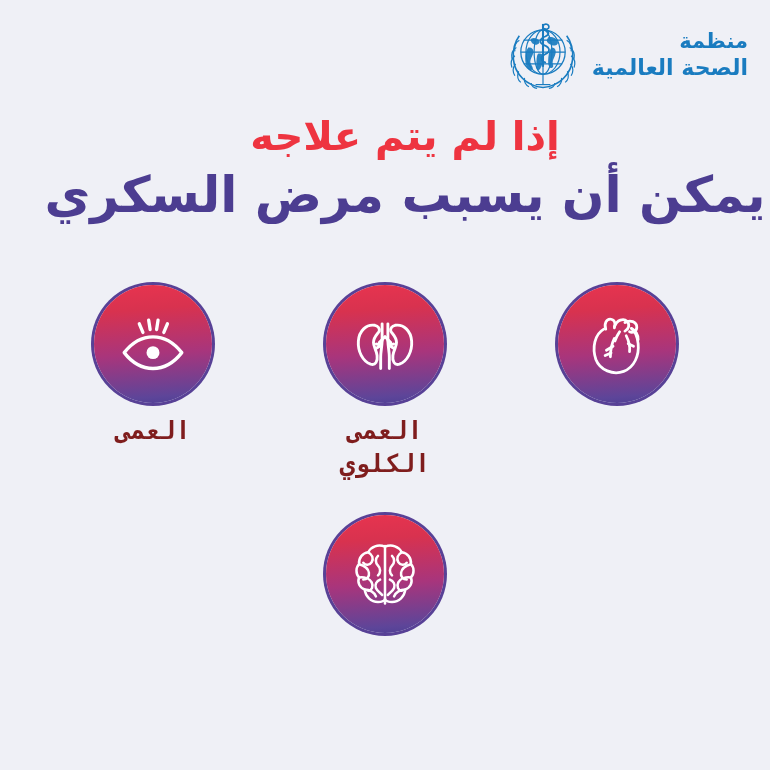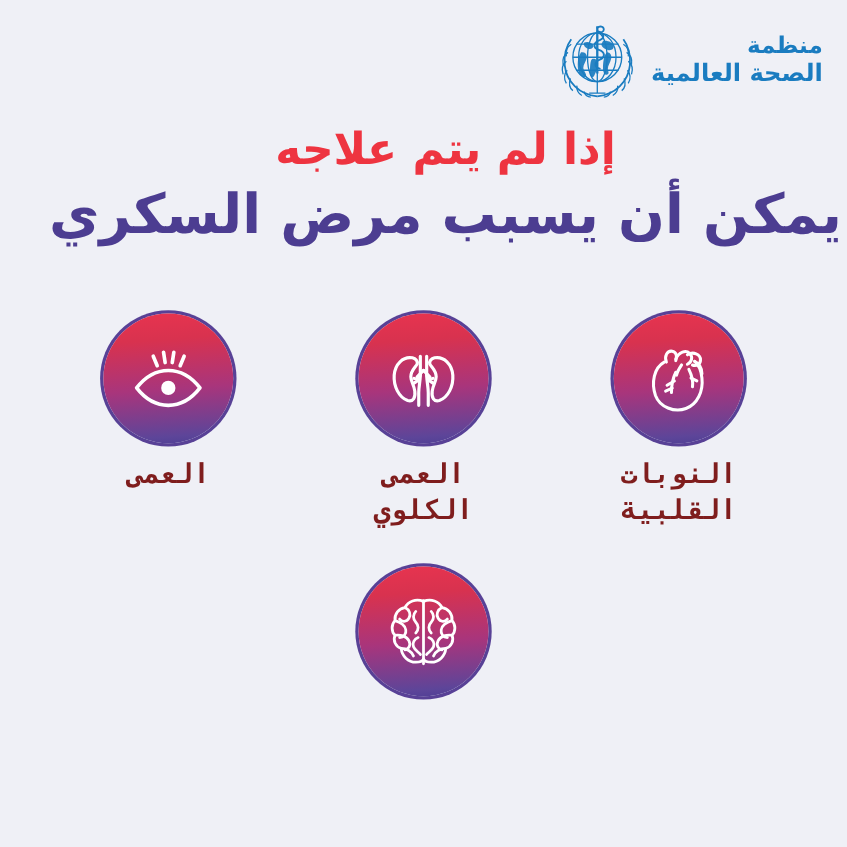--- a/index.html
+++ b/index.html
@@ -160,22 +160,20 @@
               <path d="M41 66 L32 70"></path>
 
               <path d="M64 40 C68 48 70 56 69 64"></path>
               <path d="M67 52 L75 56"></path>
 
               <path d="M54 34 C50 40 48 44 47 48"></path>
             </g>
           </svg>
         </span>
       </div>
-      <div class="caption">النوبات
-القلبية</div>
     </div>
 
     <div class="item">
       <div class="badge kidneys">
         <span>
           <svg viewBox="0 0 100 100" xmlns="http://www.w3.org/2000/svg" aria-hidden="true">
             <g fill="none" stroke="#ffffff" stroke-width="4" stroke-linecap="round" stroke-linejoin="round">
 
               <path d="M36 24 C24 22 14 32 13 46 C12 60 19 74 30 78 C37 80 40 74 39 66 C38 58 34 54 34 48 C34 40 40 36 42 32 C43 28 40 25 36 24z"></path>
 

